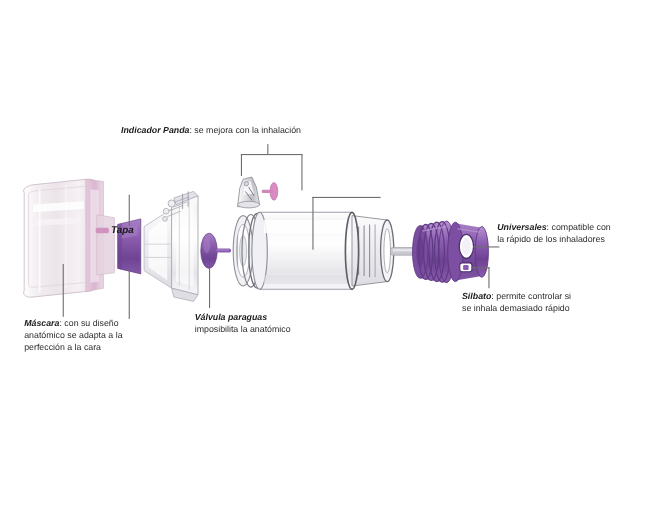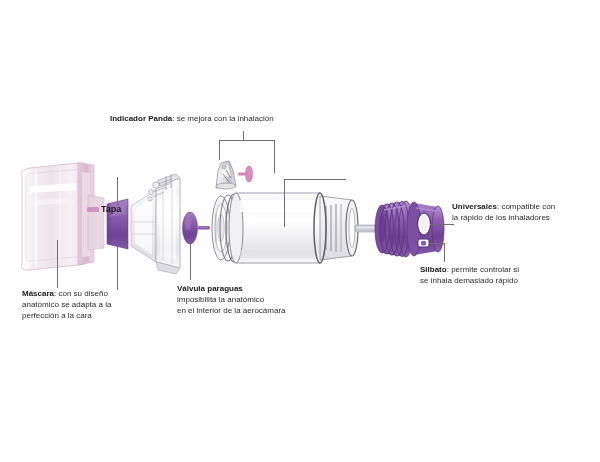--- a/index.html
+++ b/index.html
@@ -7,21 +7,21 @@
     width:600px;height:462px;
     background:#ffffff;
     font-family:"Liberation Sans", sans-serif;
     overflow:hidden;
     position:relative;
   }
   #stage{position:absolute;left:0;top:0;width:600px;height:462px;}
 
   
   .callout{position:absolute;color:#2b2b2b;font-size:8px;line-height:11px;white-space:nowrap;}
-  .callout b{font-weight:bold;color:#1a1a1a;}
+  .callout b{font-weight:bold;color:#1a1a1a;font-style:italic;}
 
   
   .ln{position:absolute;background:#6e6e6e;}
   .ln.v{width:1px;}
   .ln.h{height:1px;}
 
   
   #art{position:absolute;left:0;top:0;width:600px;height:462px;}
 </style>
 </head>
@@ -246,16 +246,15 @@
 
   <div class="callout" style="left:22px;top:288px;">
     <div><b>Máscara</b><span>: </span><span>con su diseño</span></div>
     <div>anatómico se adapta a la</div>
     <div>perfección a la cara</div>
   </div>
 
   <div class="callout" style="left:177px;top:283px;">
     <div><b>Válvula paraguas</b></div>
     <div>imposibilita la anatómico</div>
-    <div>en el interior de la aerocámara</div>
   </div>
 
 </div>
 
 </body></html>

